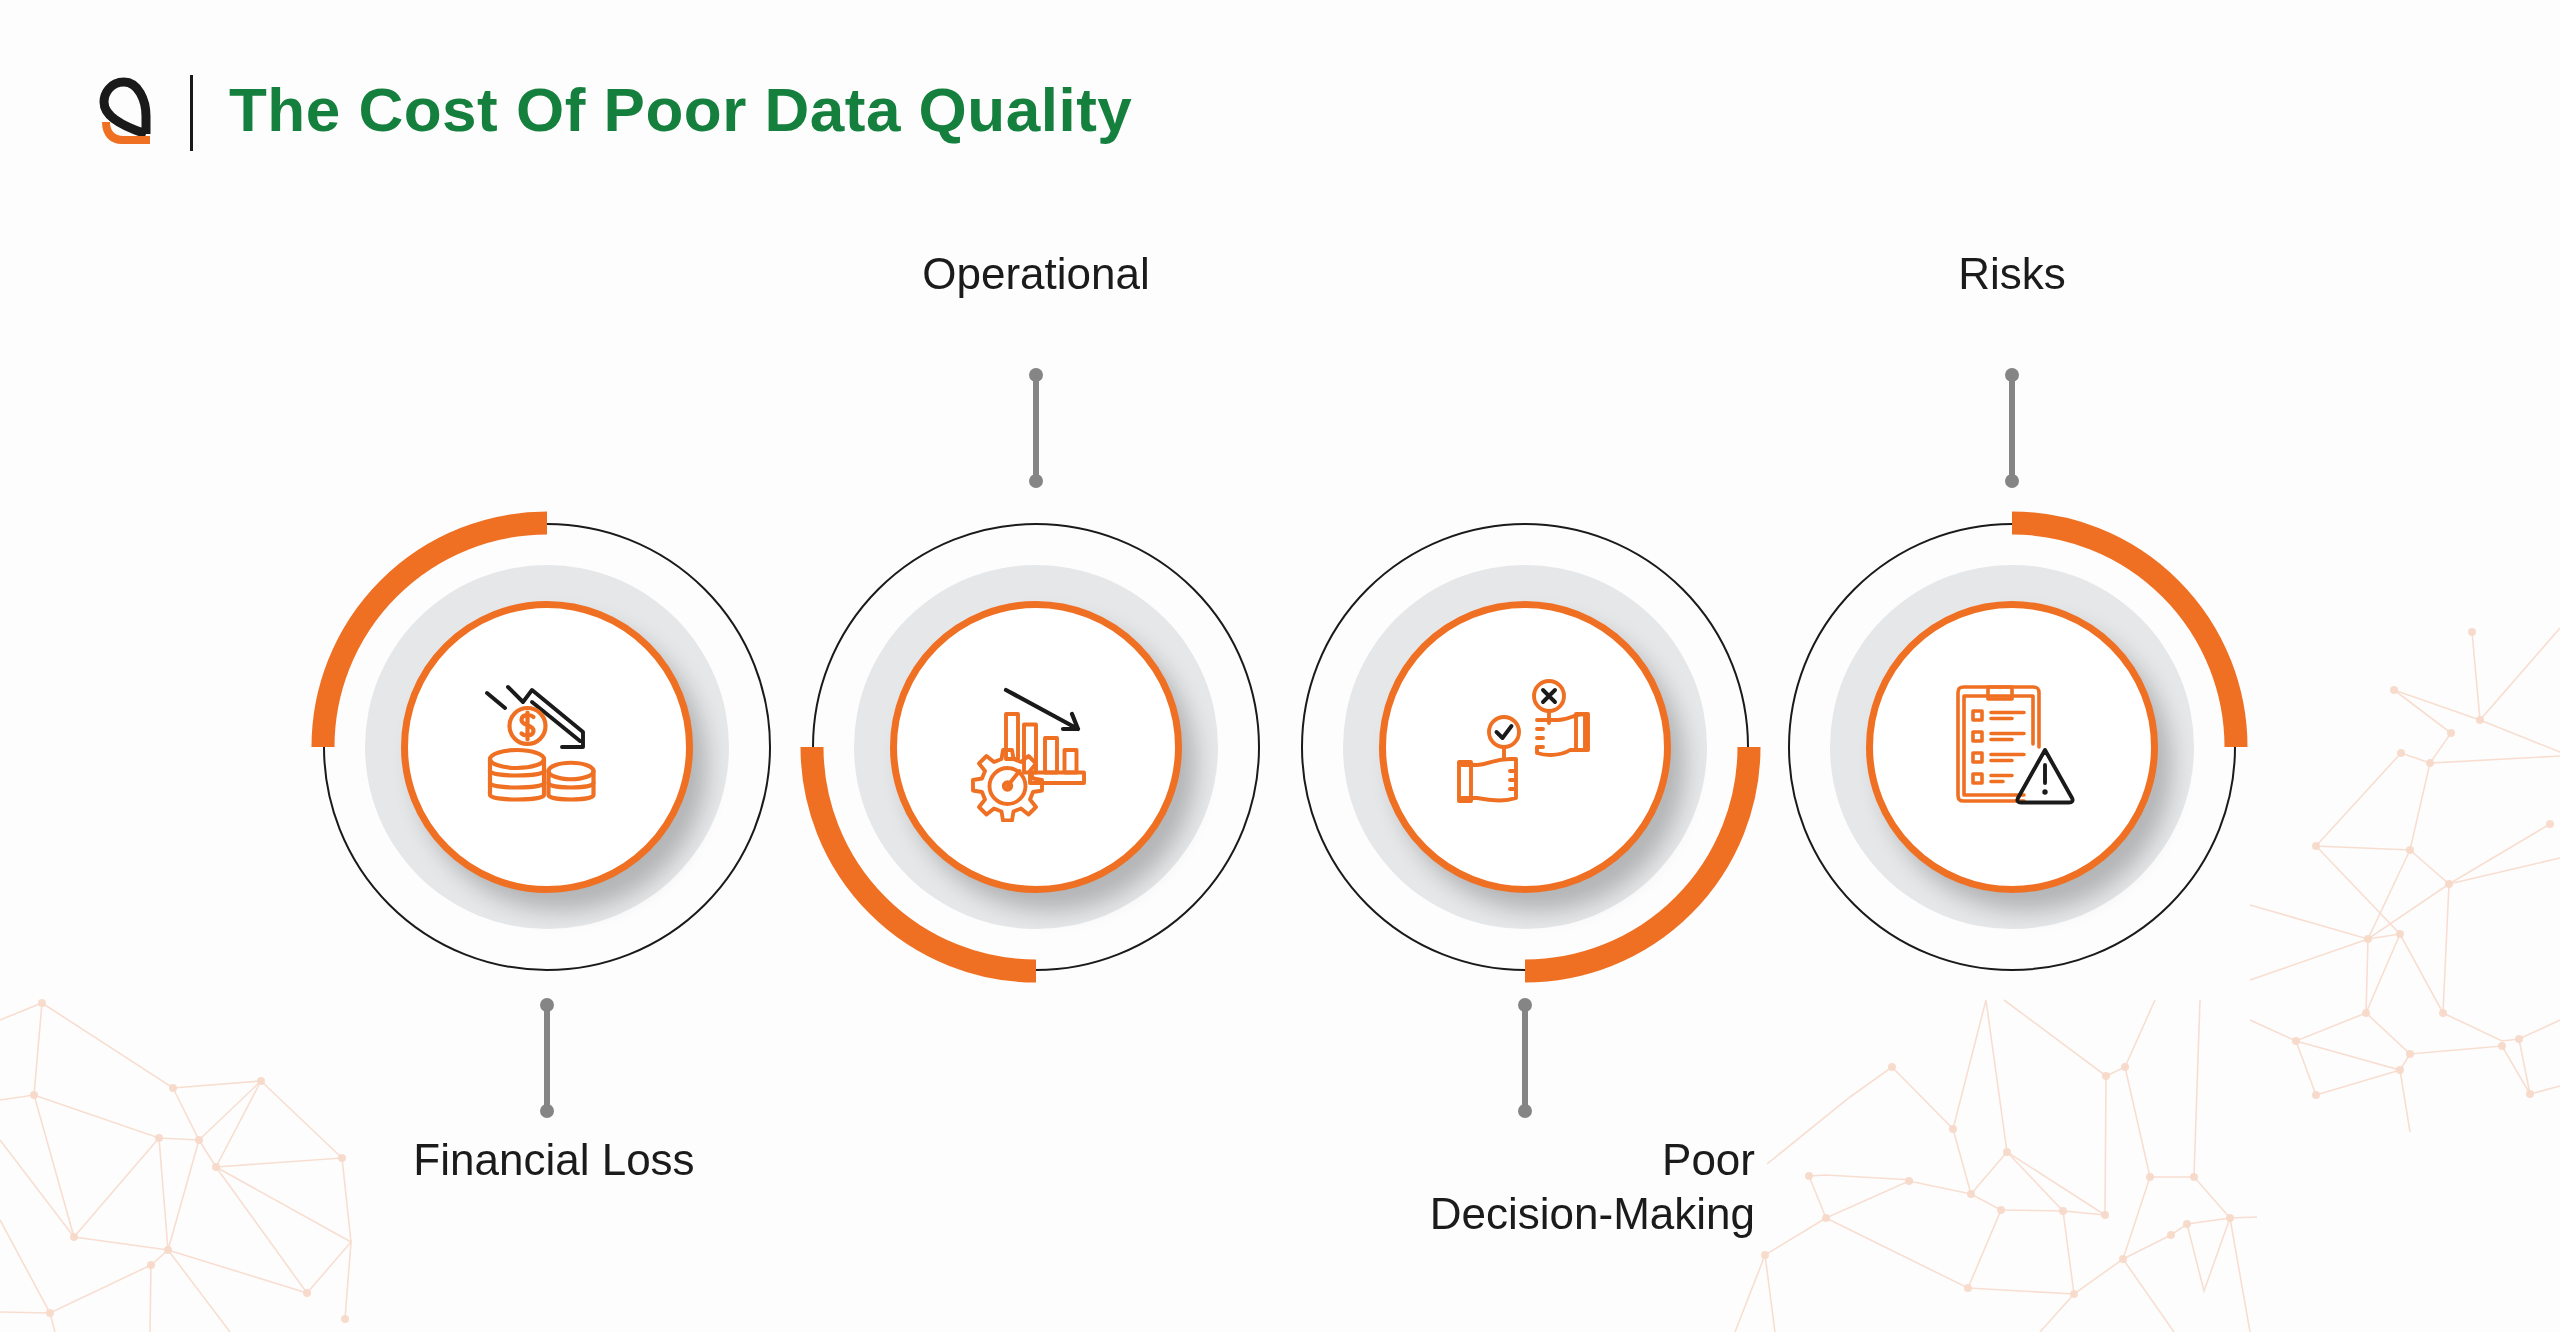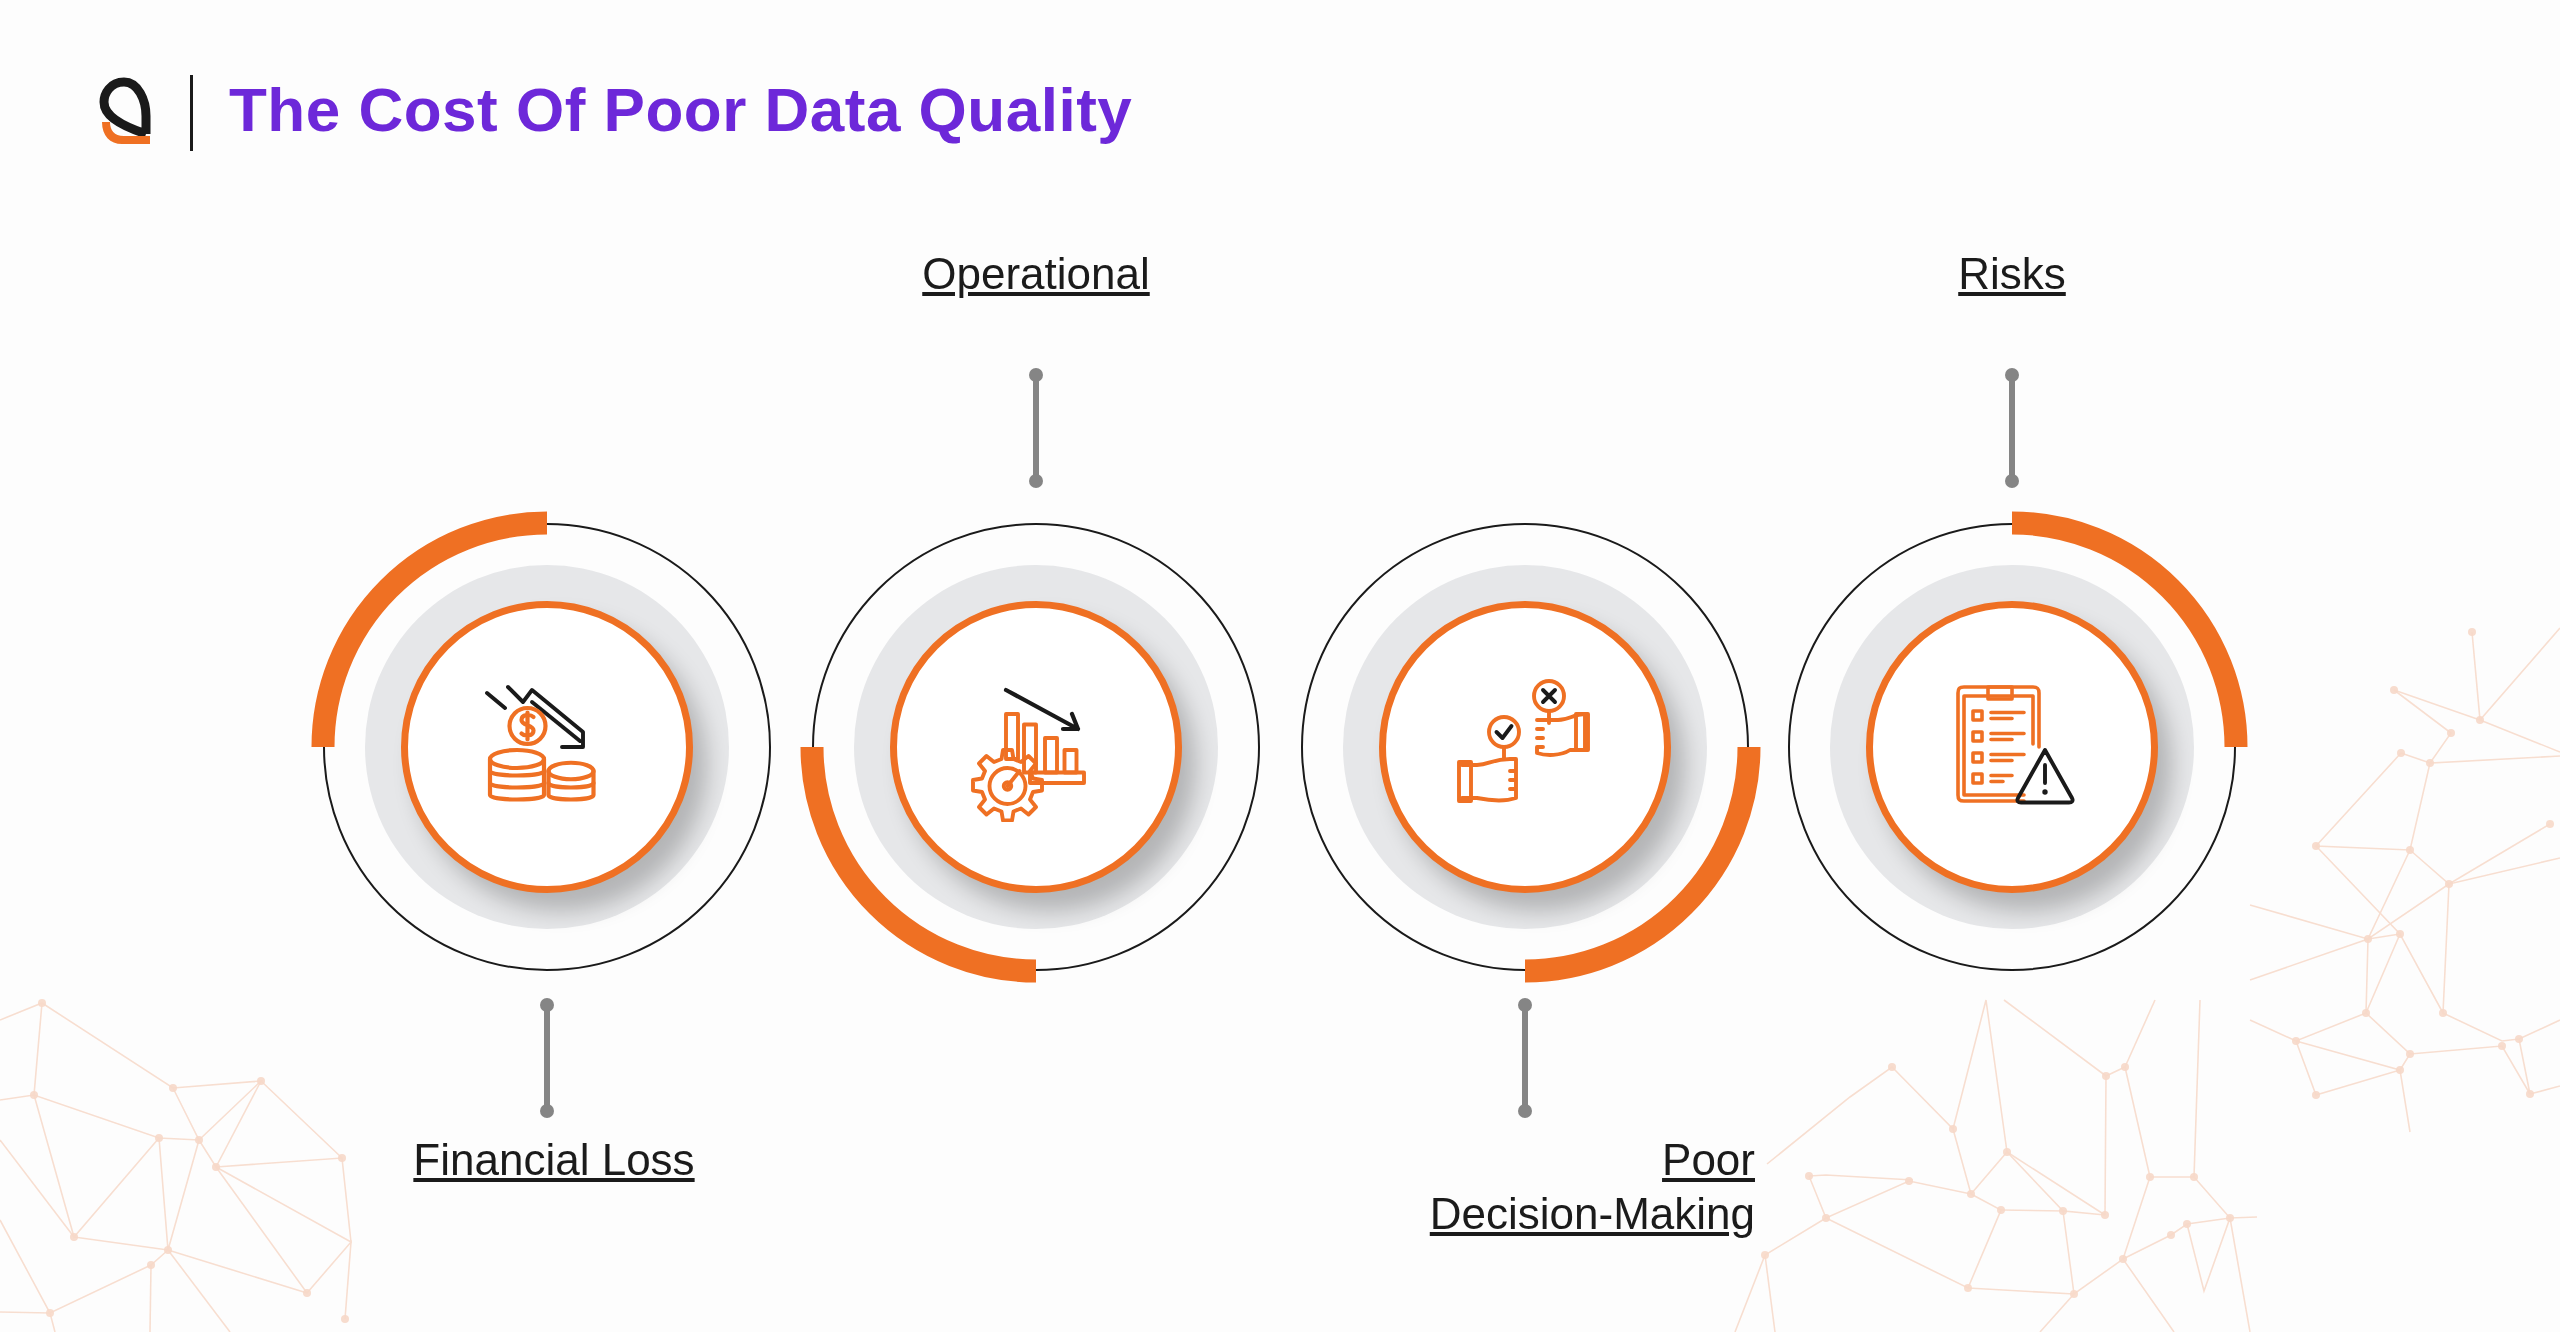--- a/index.html
+++ b/index.html
@@ -9,38 +9,38 @@
     font-family: "Liberation Sans", "DejaVu Sans", sans-serif;
     color: #1a1a1a;
   }
   .bg-network { position: absolute; left: 0; top: 0; width: 2560px; height: 1332px; pointer-events: none; }
   .header { position: absolute; left: 0; top: 0; width: 1200px; height: 200px; }
   .logo { position: absolute; left: 98px; top: 76px; width: 60px; height: 74px; }
   .divider { position: absolute; left: 190px; top: 75px; width: 3px; height: 76px; background: #1a1a1a; }
   .title {
     position: absolute; left: 229px; top: 72px;
     font-size: 62px; font-weight: bold; letter-spacing: 0.5px; white-space: nowrap;
-    color: #6d28d9; line-height: 76px;
+    color: #15803d; line-height: 76px;
   }
   .diagram { position: absolute; left: 0; top: 0; width: 2560px; height: 1332px; }
   .node { position: absolute; width: 520px; height: 520px; }
   .node svg.ring { position: absolute; left: 0; top: 0; width: 520px; height: 520px; }
   .inner {
     position: absolute; left: 114px; top: 114px; width: 278px; height: 278px;
     border-radius: 50%; background: #ffffff; border: 7px solid #ef7023;
     box-shadow: 14px 18px 22px rgba(0,0,0,0.22);
     display: flex; align-items: center; justify-content: center;
   }
   .inner svg { width: 150px; height: 150px; }
   .connector { position: absolute; width: 14px; }
   .connector .dot { position: absolute; left: 0; width: 14px; height: 14px; border-radius: 50%; background: #858585; }
   .connector .bar { position: absolute; left: 4px; width: 6px; background: #858585; }
   .label {
     position: absolute; width: 460px; text-align: center;
-    font-size: 44px; line-height: 54px; color: #1b1b1b; white-space: nowrap; text-decoration: underline;
+    font-size: 44px; line-height: 54px; color: #1b1b1b; white-space: nowrap;
   }
 </style>
 </head>
 <body>
 
 <svg class="bg-network" viewBox="0 0 2560 1332">
   <g stroke="#f7d9c9" stroke-width="1.6" fill="none" opacity="0.85">
 
     <polyline points="2472,632 2480,720 2560,628"></polyline>
     <polyline points="2394,690 2480,720 2560,752"></polyline>

